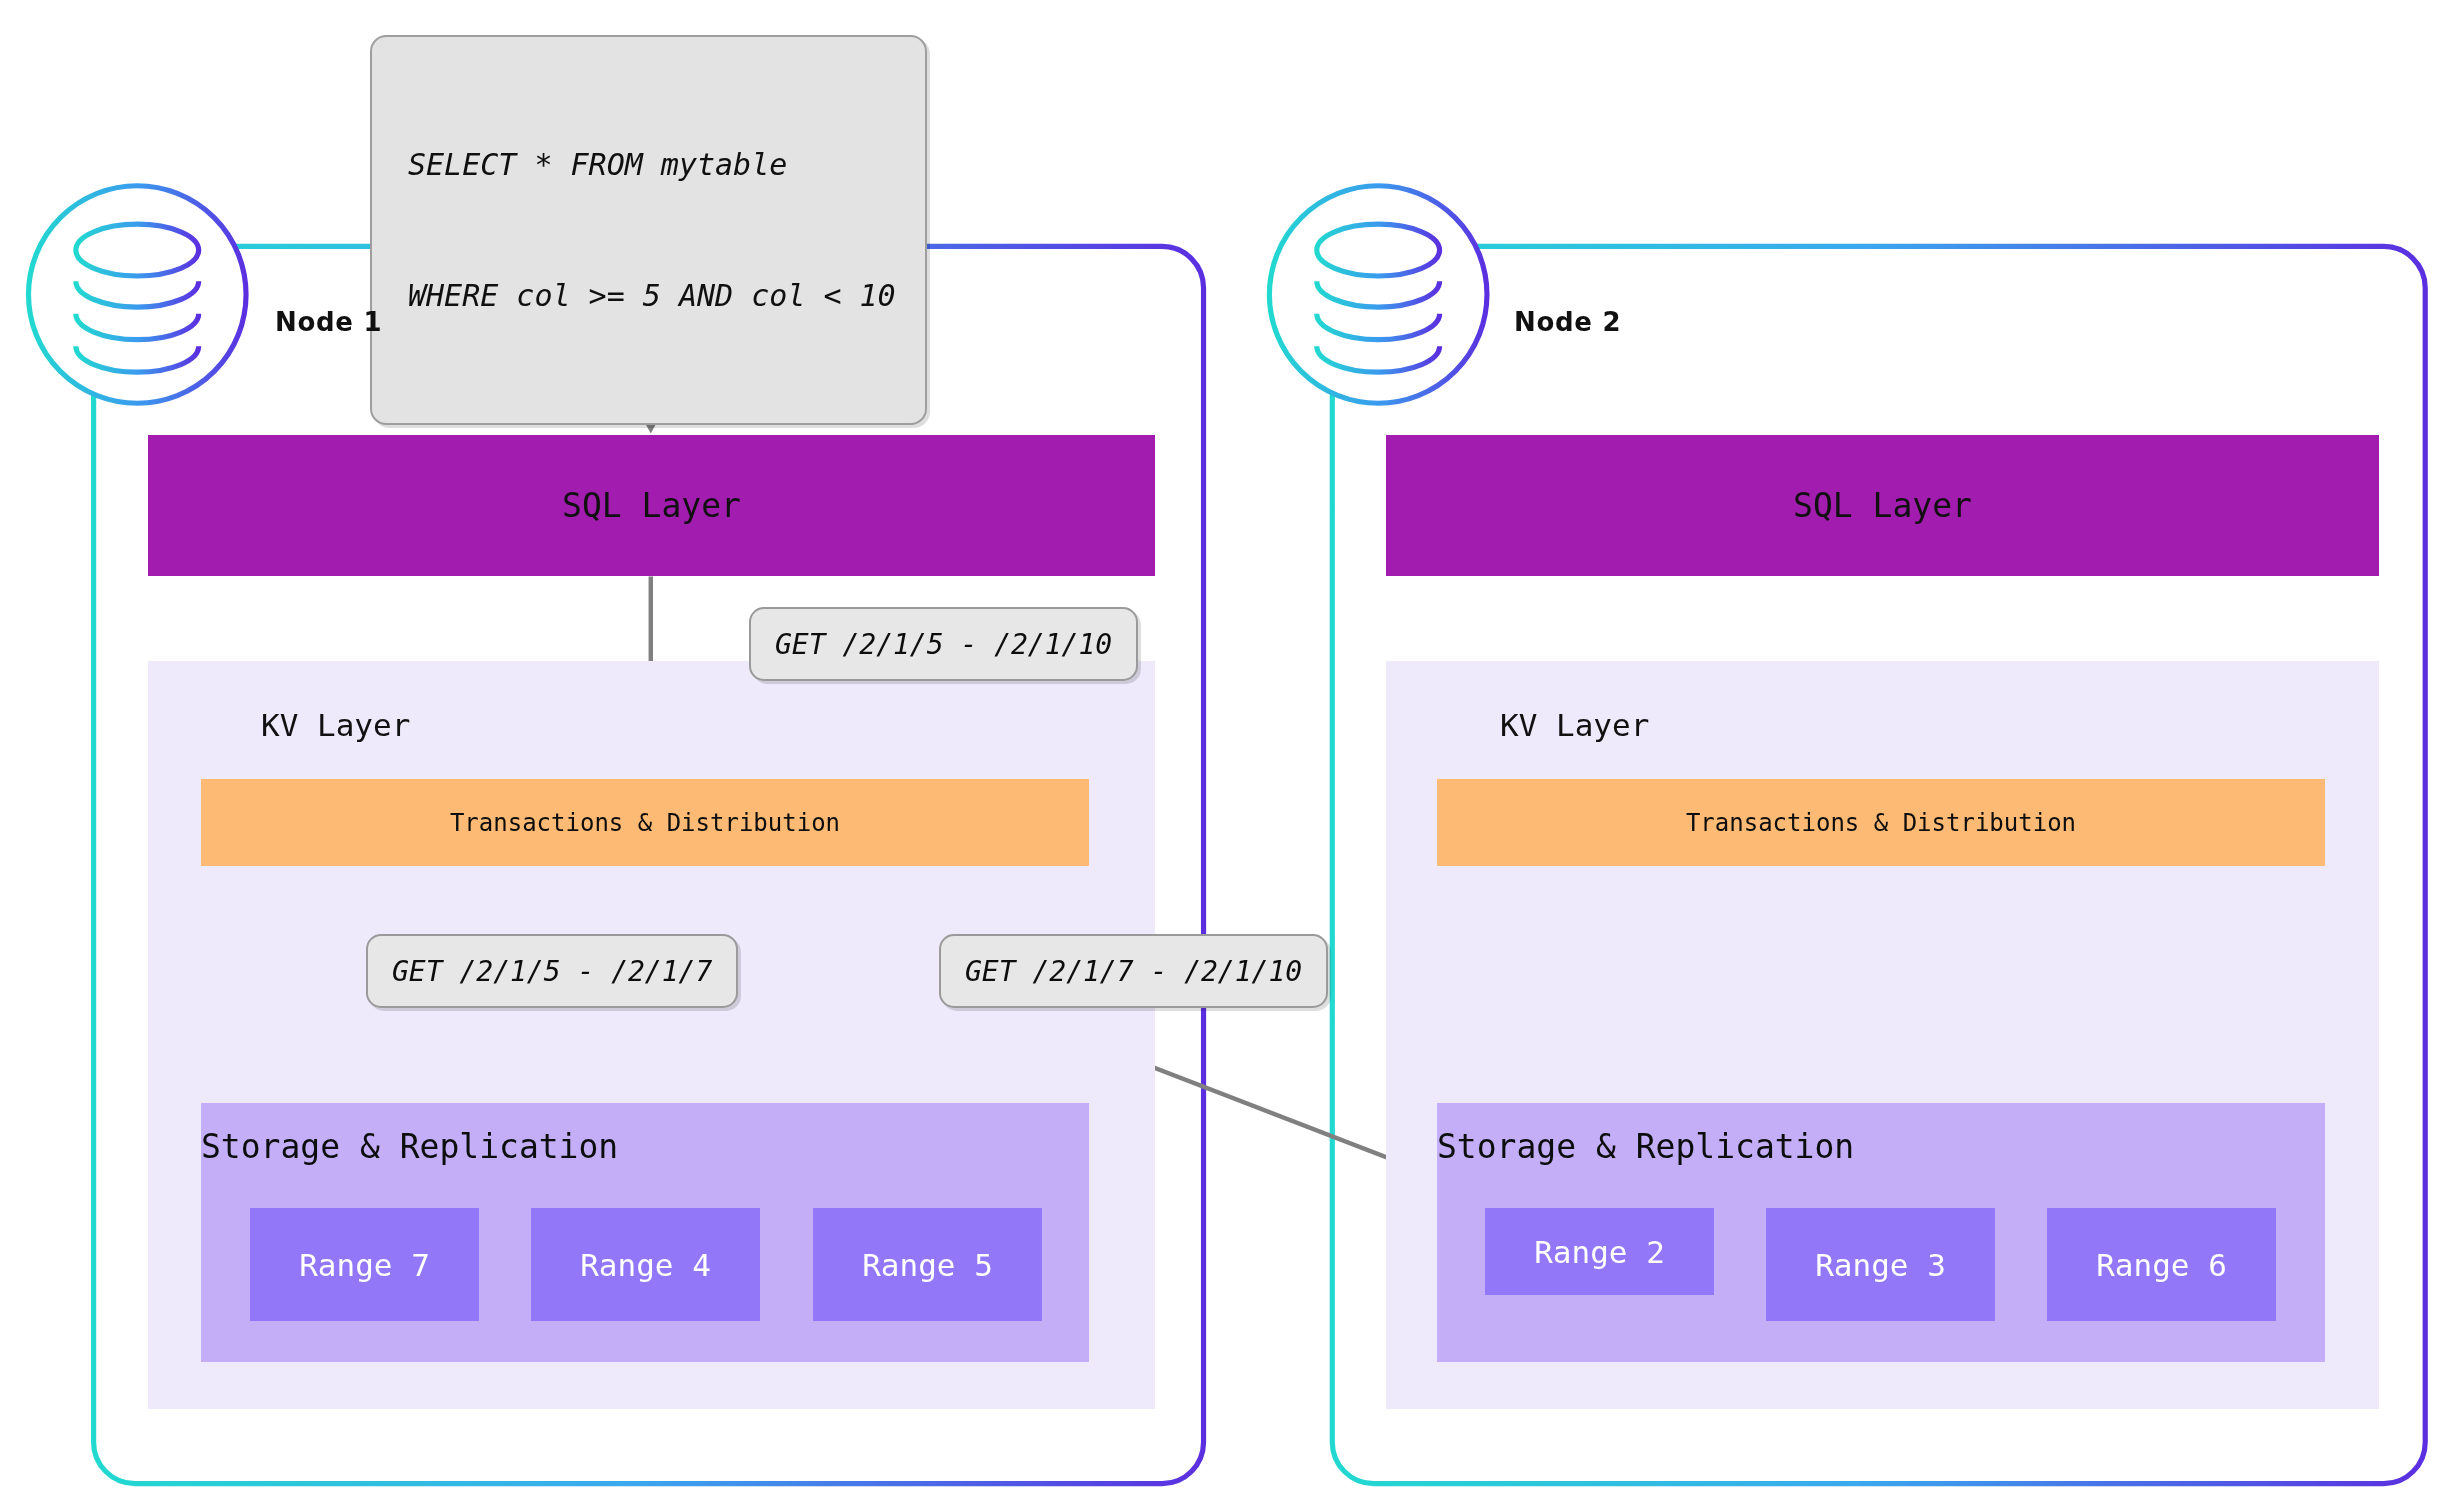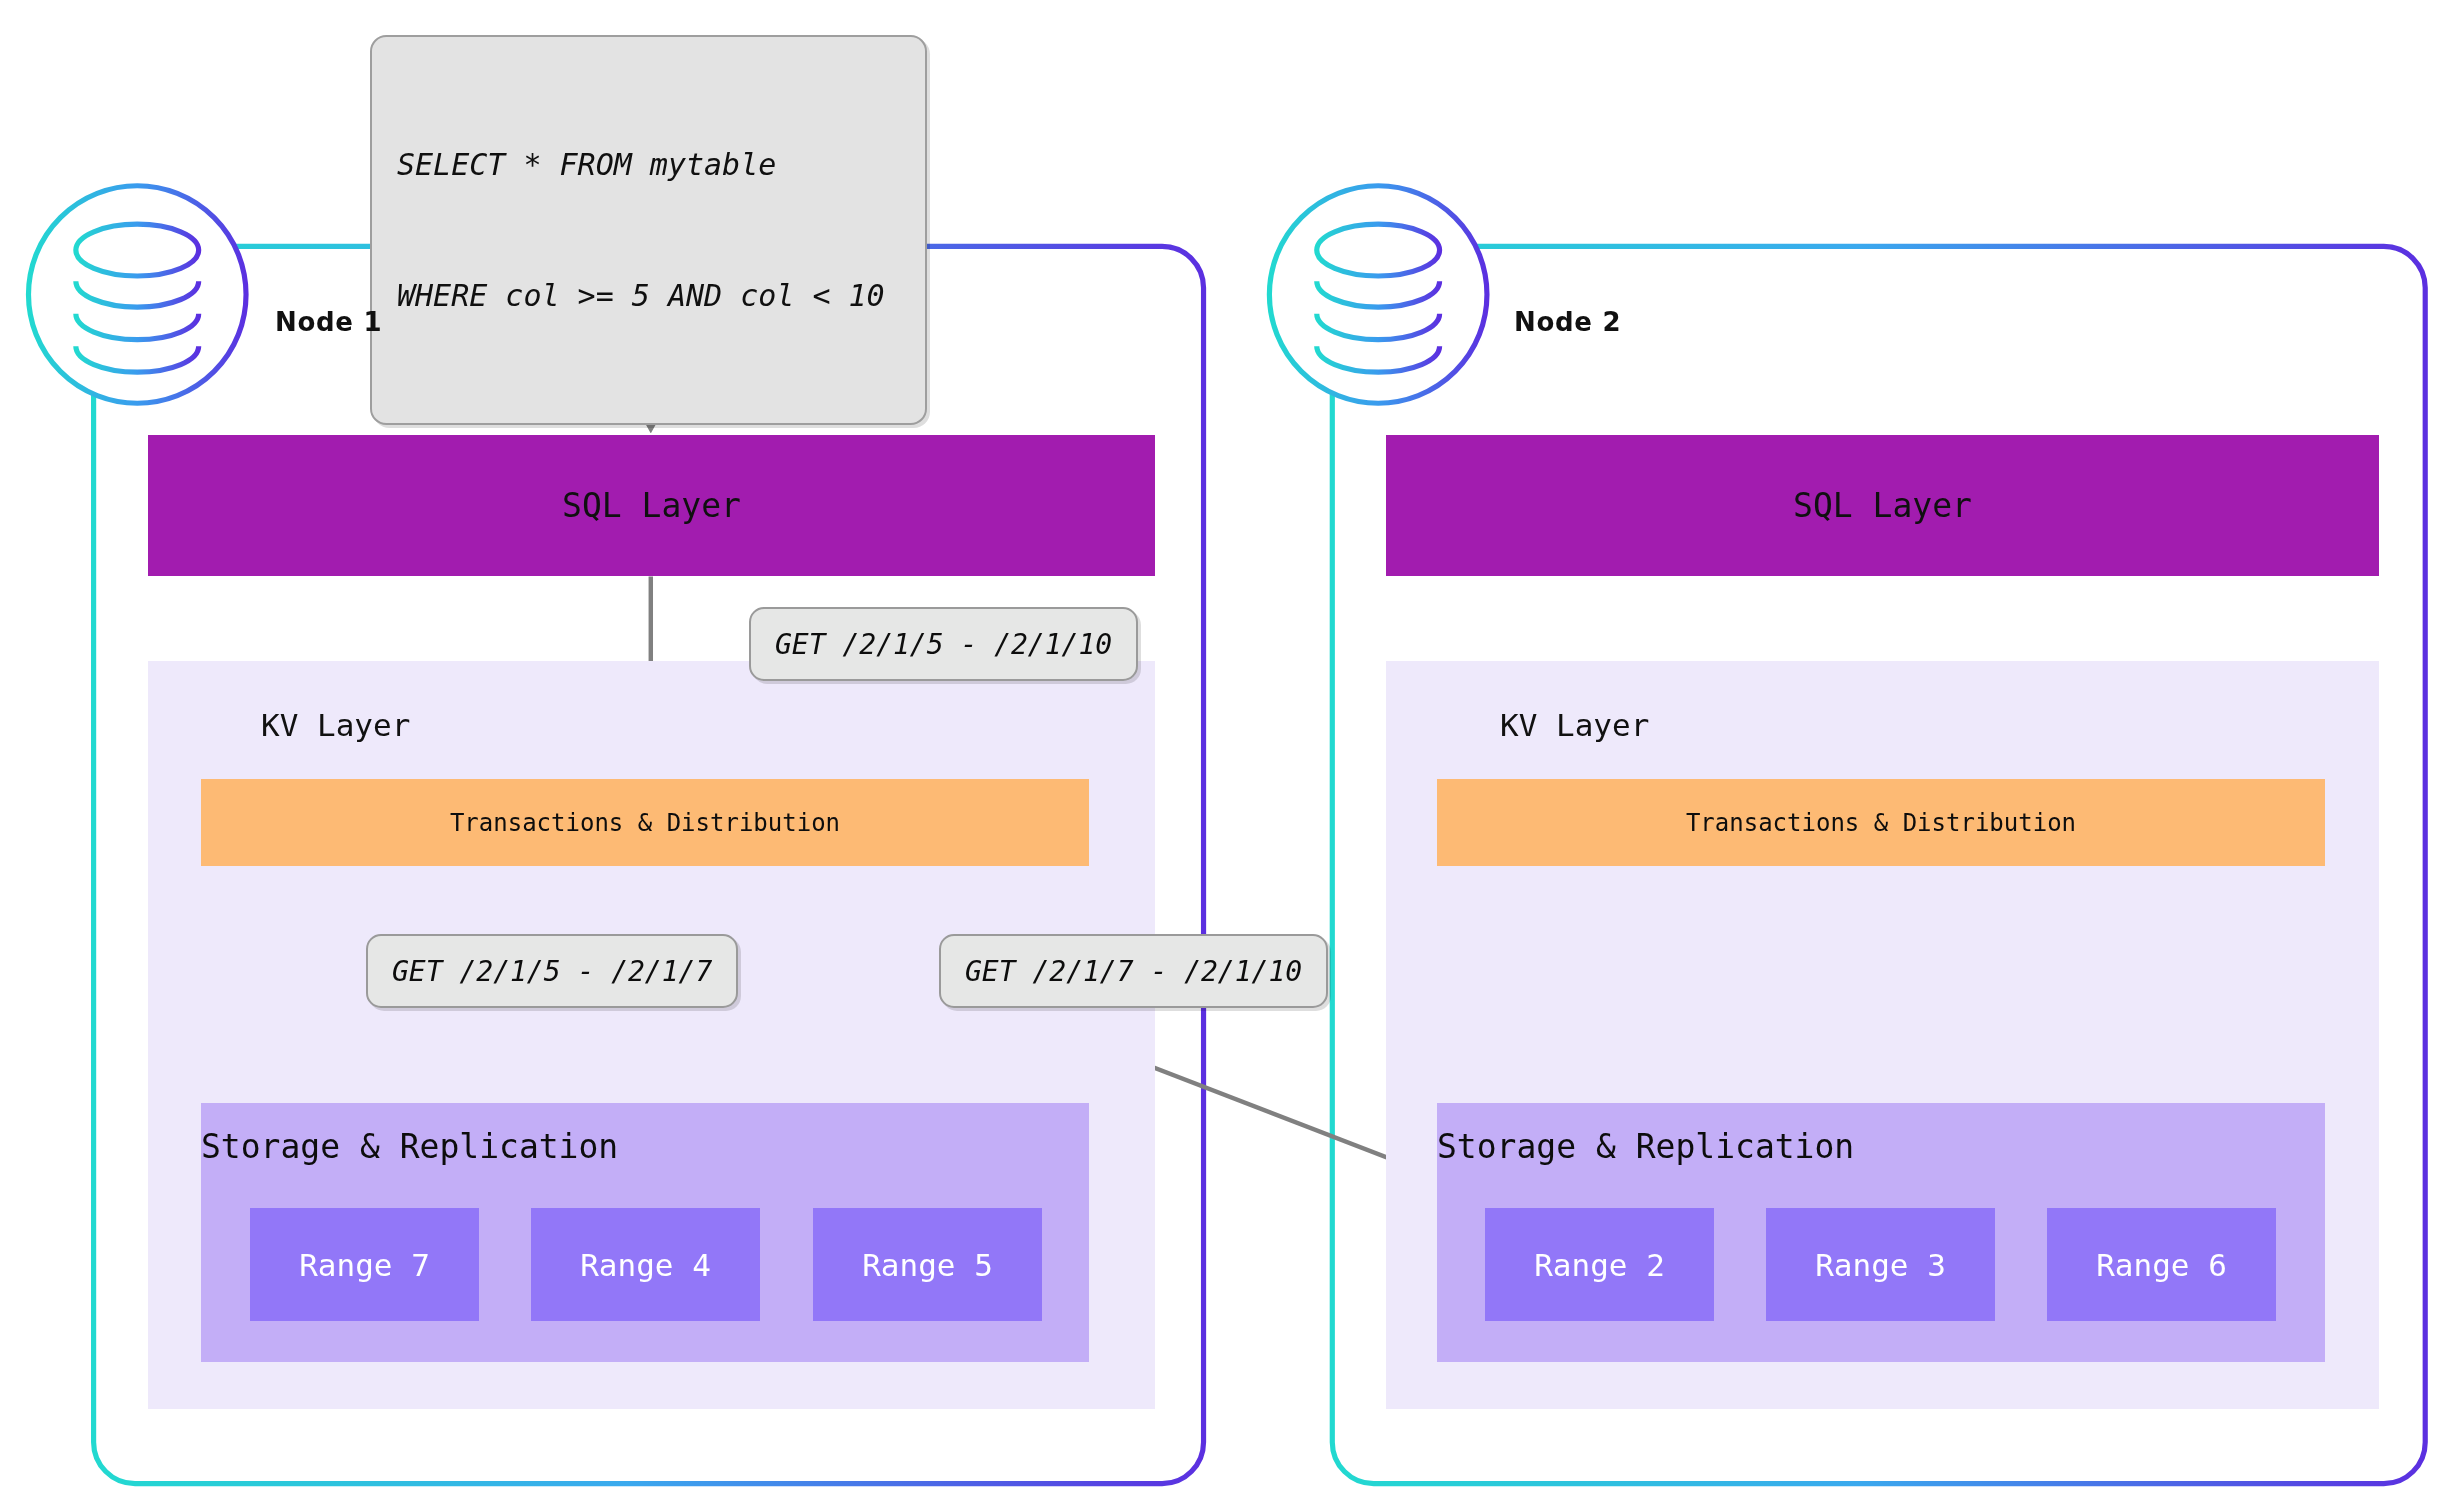--- a/index.html
+++ b/index.html
@@ -28,21 +28,21 @@
   }
 
   
   .query-box {
     position: absolute;
     box-sizing: border-box;
     background: #e3e3e3;
     border: 2.2px solid #9e9e9e;
     border-radius: 16.3px;
     box-shadow: 3px 3px 0 rgba(0,0,0,0.13);
-    padding: 19px 25px;
+    padding: 19px 36px;
     font-family: "DejaVu Sans Mono", monospace;
     font-style: italic;
     font-size: 30px;
     line-height: 1.45;
     color: #101010;
     white-space: pre;
   }
 
   
   .get-label {
@@ -232,21 +232,21 @@
   <div class="sql-layer" style="left:1386px; top:435px; width:993px; height:141px;">SQL Layer</div>
 
   <div class="kv-panel" style="left:1386px; top:661px; width:993px; height:748px;"></div>
   <div class="kv-panel-label" style="left:1500px; top:707px;">KV Layer</div>
 
   <div class="txn-bar" style="left:1437px; top:779px; width:888px; height:87px;">Transactions &amp; Distribution</div>
 
   <div class="storage-band" style="left:1437px; top:1103px; width:888px; height:259px;">
     <div class="storage-band-label" style="top:24px;">Storage &amp; Replication</div>
   </div>
-  <div class="range-box" style="left:1485px; top:1208px; width:229px; height:113px;">Range 2</div>
+  <div class="range-box" style="left:1485px; top:1208px; width:229px; height:87px;">Range 2</div>
   <div class="range-box" style="left:1766px; top:1208px; width:229px; height:113px;">Range 3</div>
   <div class="range-box" style="left:2047px; top:1208px; width:229px; height:113px;">Range 6</div>
 
   <div class="get-label" style="left:749px; top:607px; height:74px;">GET /2/1/5 - /2/1/10</div>
   <div class="get-label" style="left:366px; top:934px; height:74px;">GET /2/1/5 - /2/1/7</div>
   <div class="get-label" style="left:939px; top:934px; height:74px;">GET /2/1/7 - /2/1/10</div>
 
 </div>
 
 

